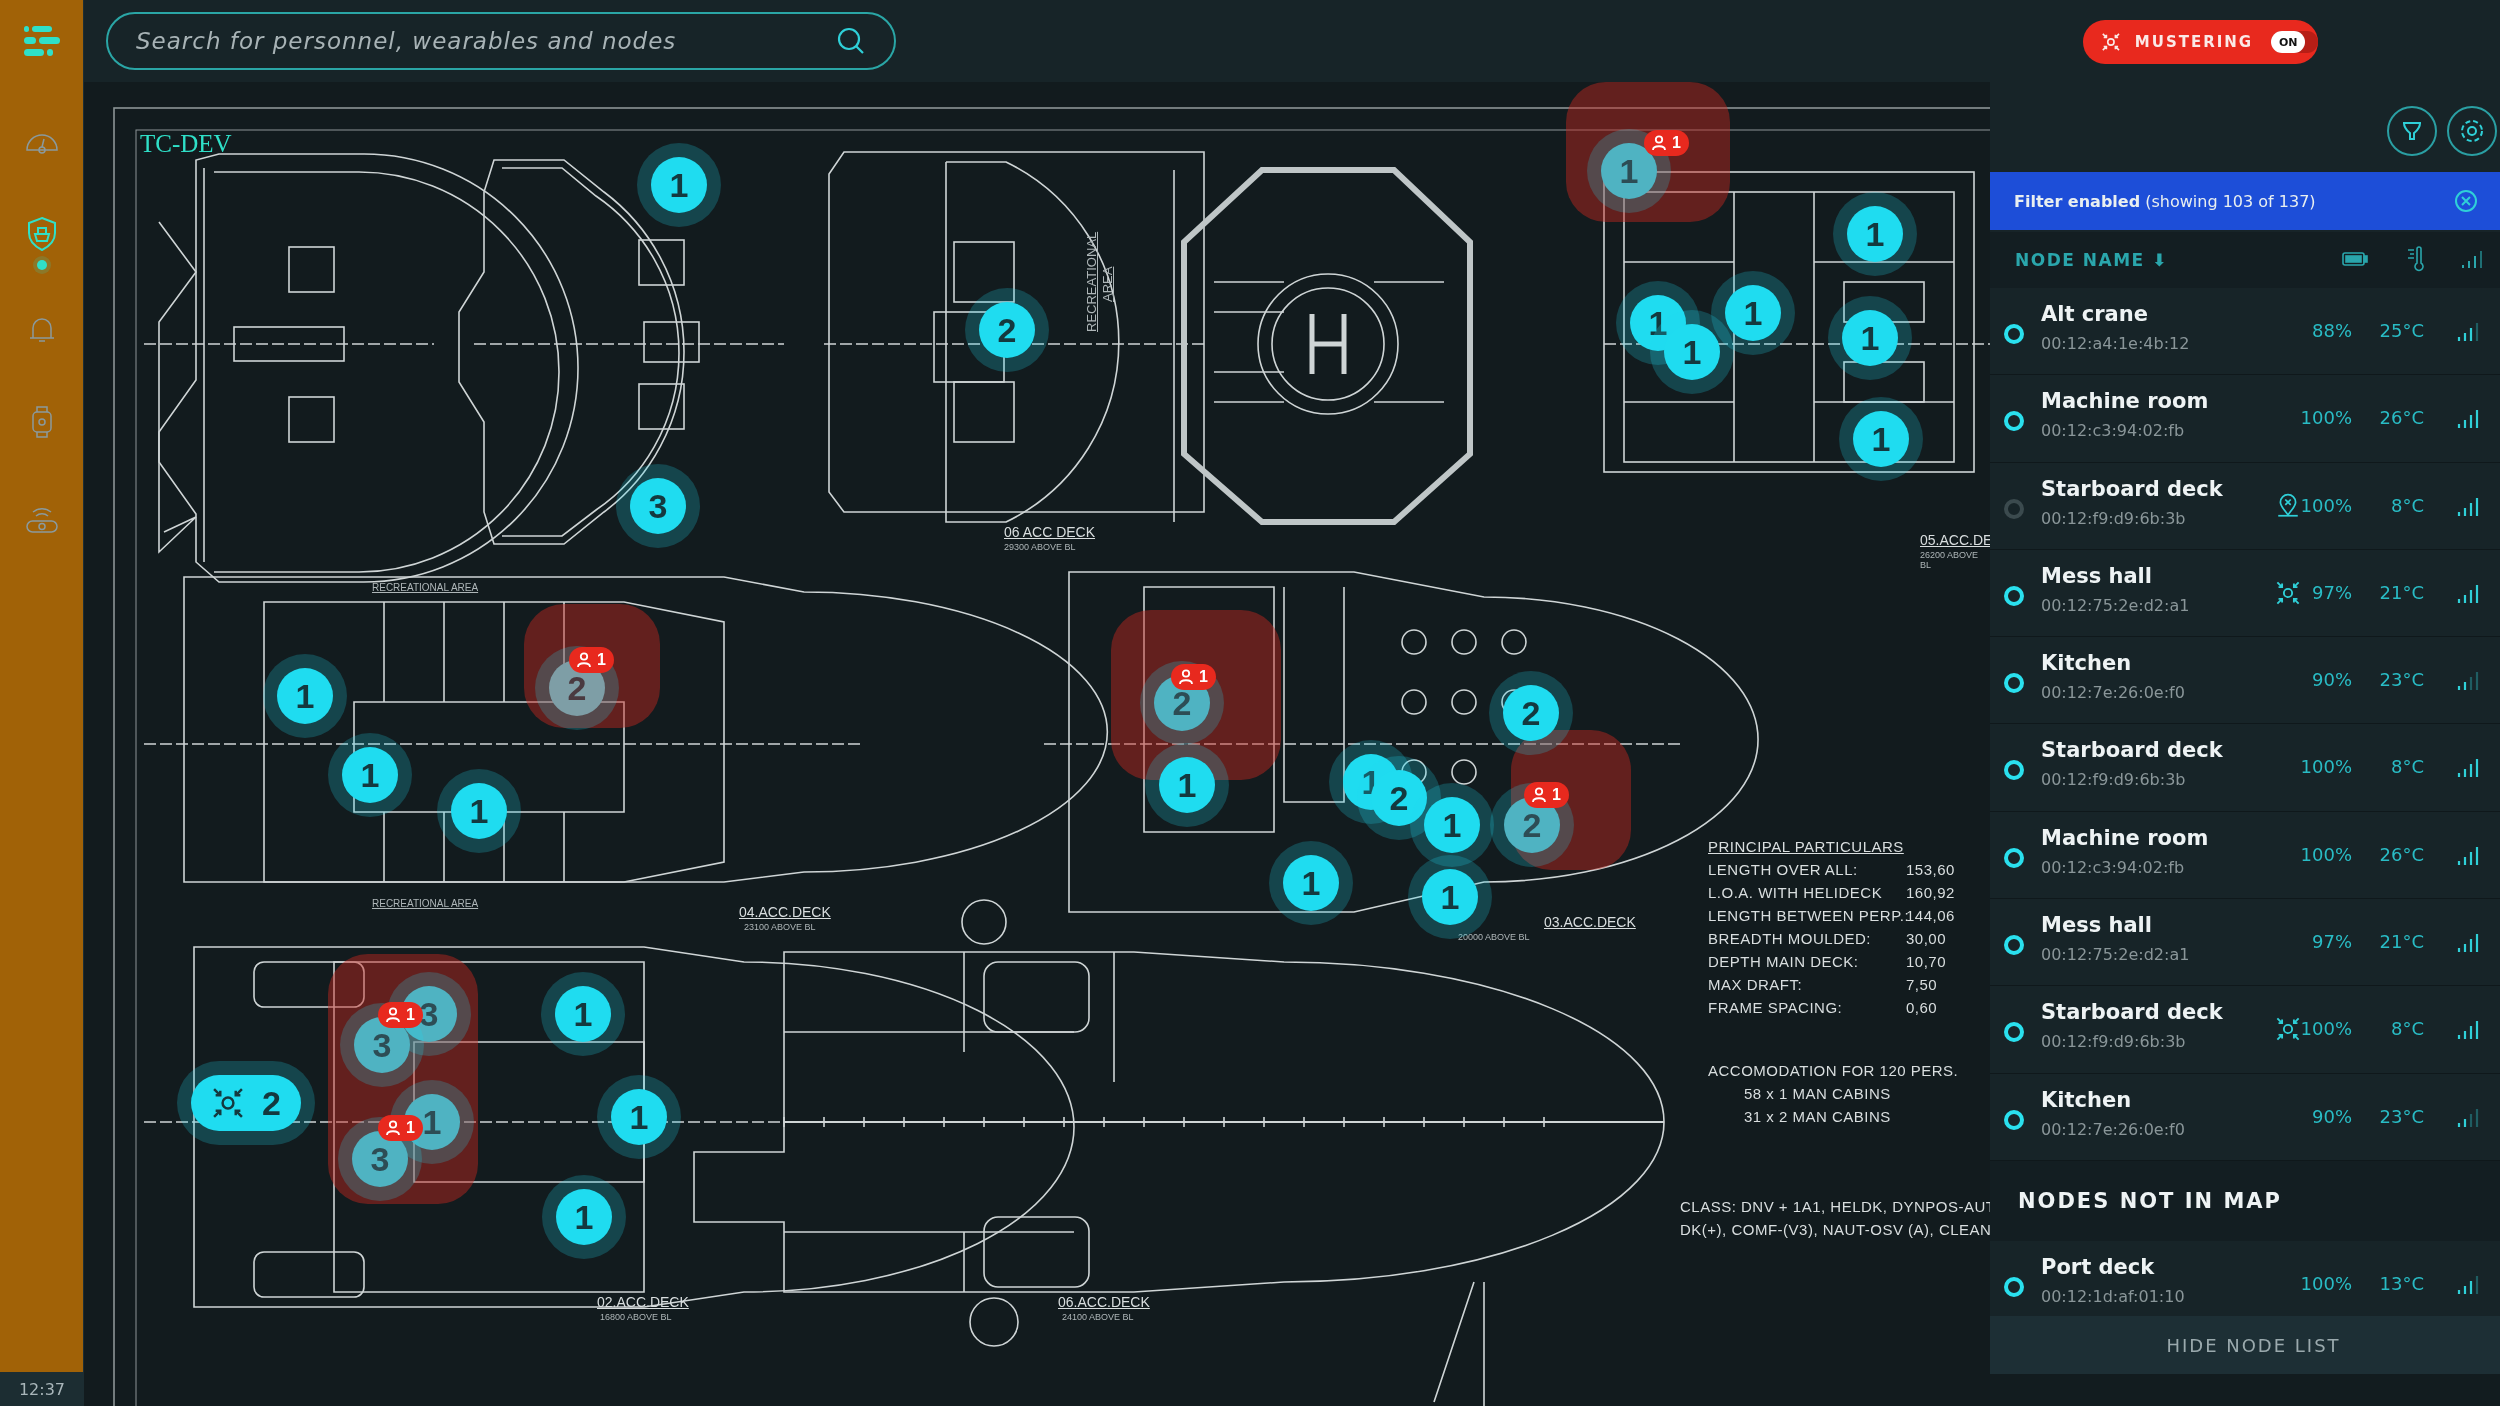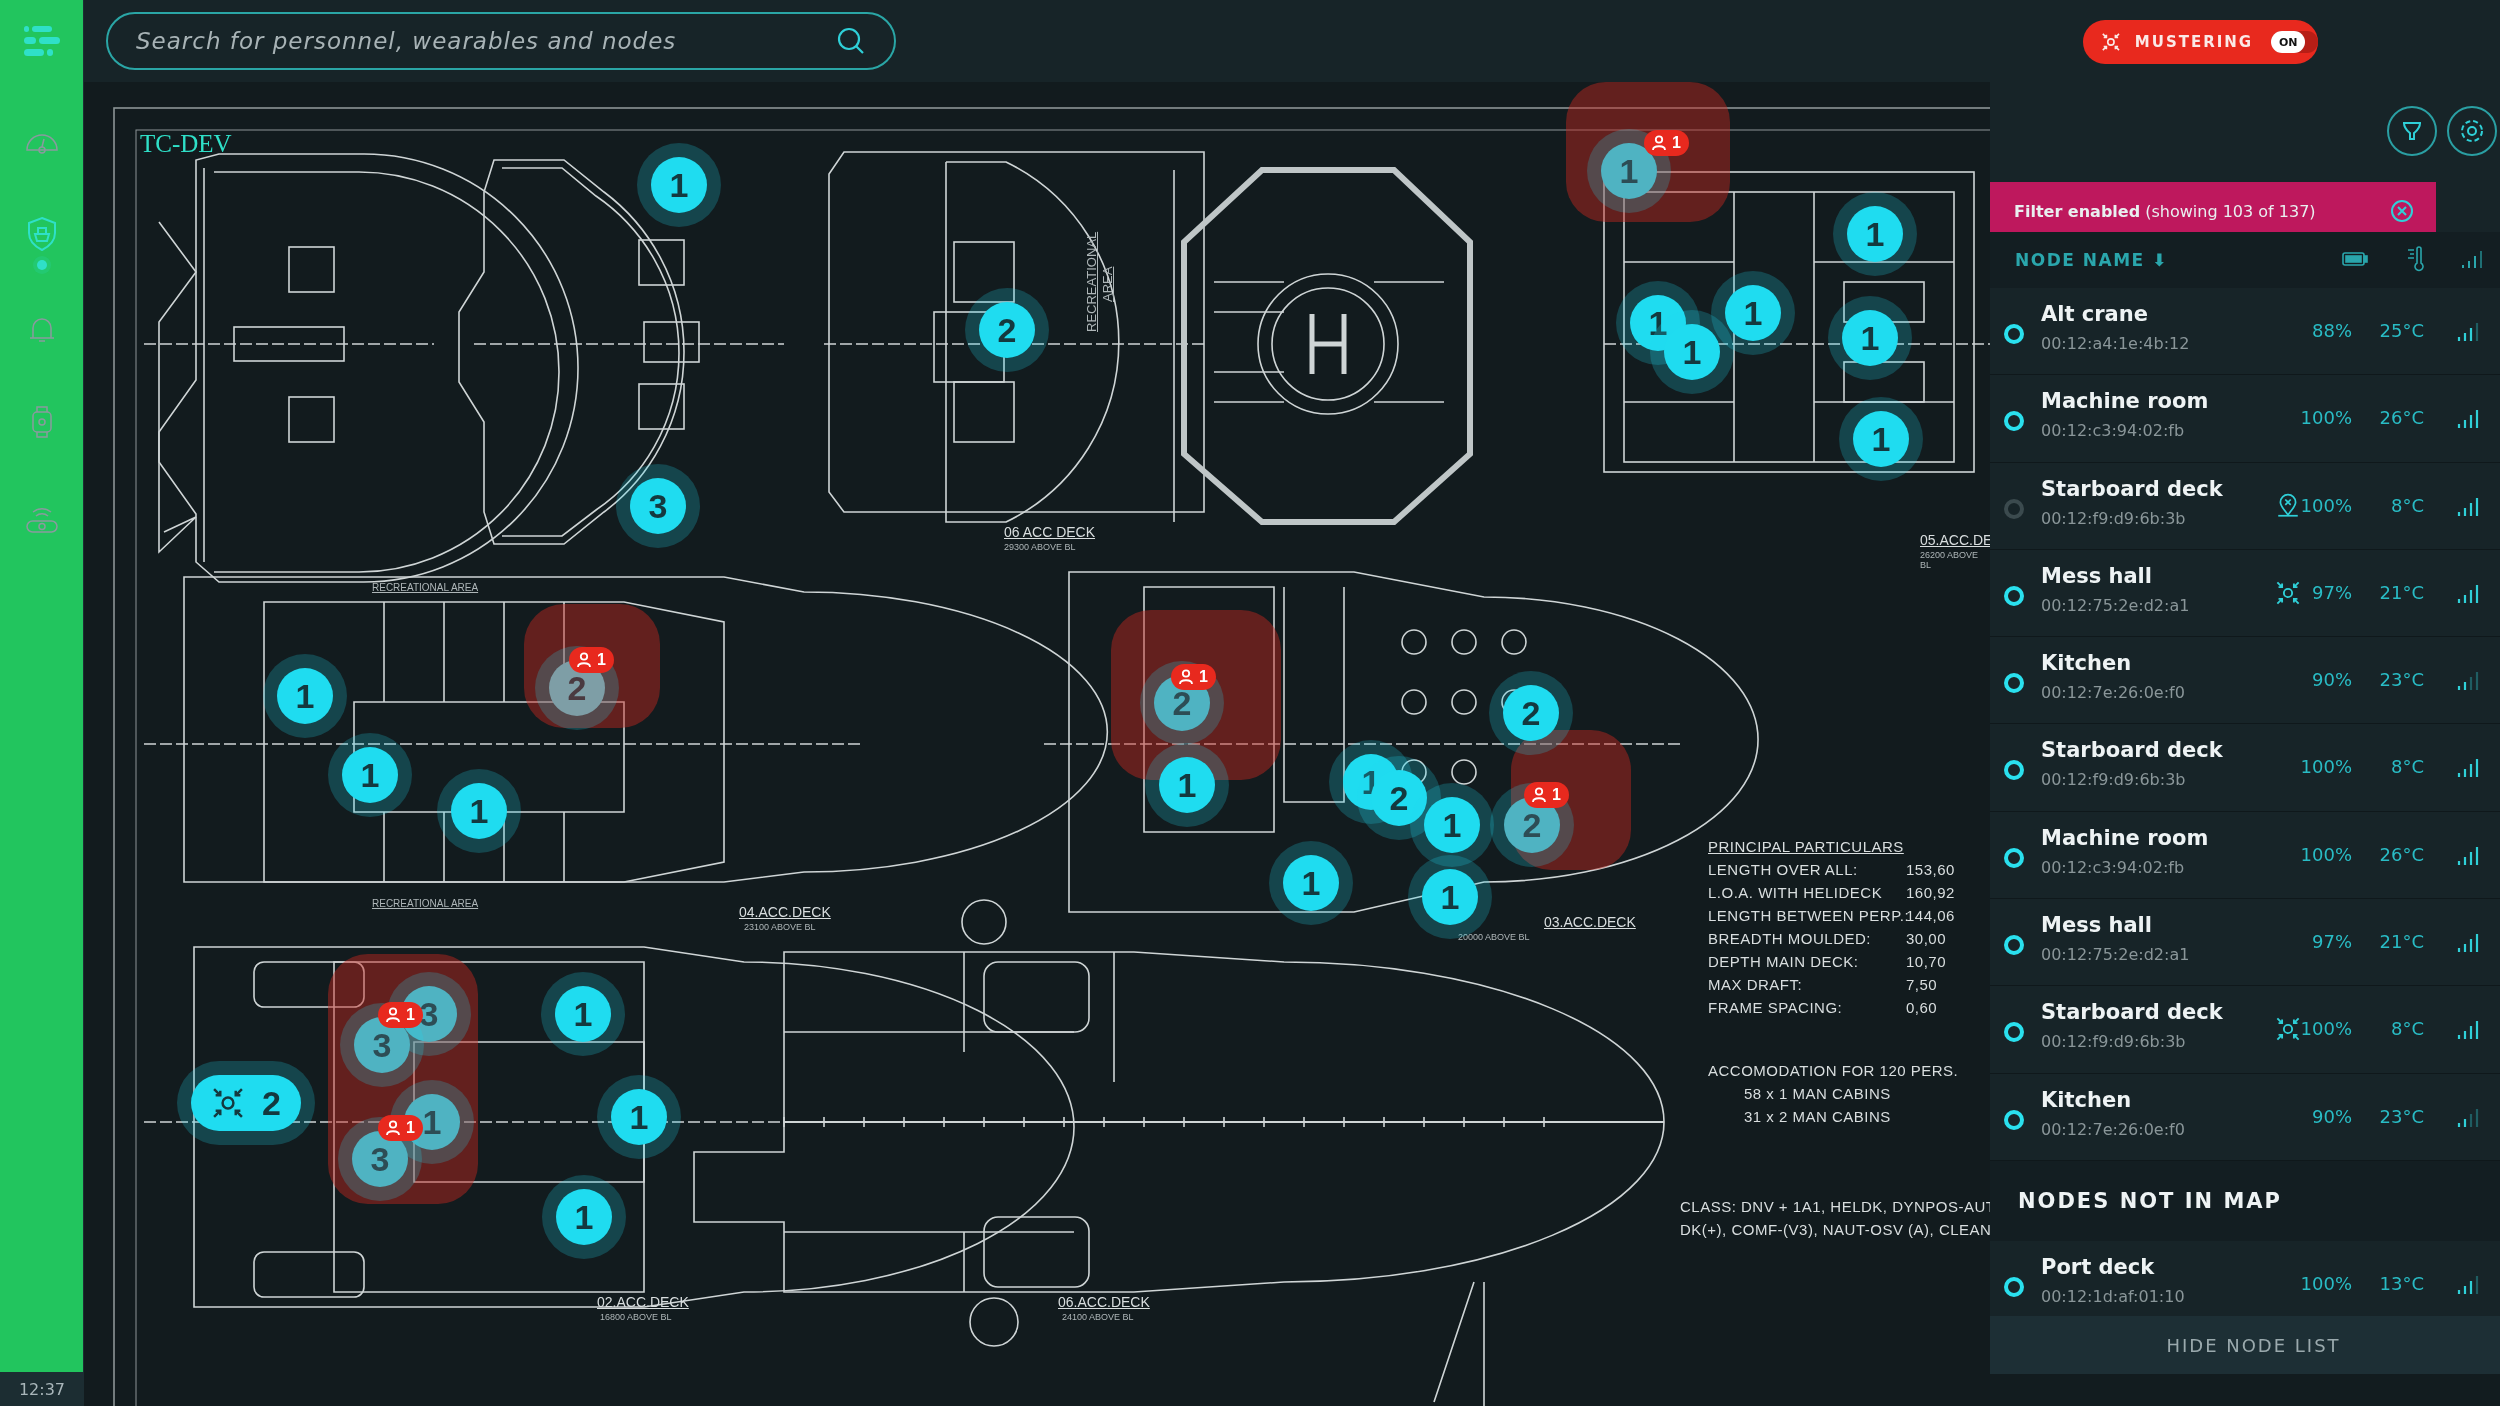--- a/index.html
+++ b/index.html
@@ -1,19 +1,19 @@
 <!DOCTYPE html>
 <html><head>
 <meta charset="utf-8">
 <style>
   * { box-sizing: border-box; margin: 0; padding: 0; }
   html, body { width: 2500px; height: 1406px; overflow: hidden; background: #121c1f; font-family: "DejaVu Sans", sans-serif; color: #e8eef0; }
 
   
-  .leftnav { position: absolute; left: 0; top: 0; width: 84px; height: 1406px; background: #22c55e; border-right: 1px solid #1e2e33; }
+  .leftnav { position: absolute; left: 0; top: 0; width: 84px; height: 1406px; background: #a16207; border-right: 1px solid #1e2e33; }
   .logo { position: absolute; left: 20px; top: 22px; width: 44px; height: 38px; }
   .nav-item { position: absolute; left: 22px; width: 40px; height: 40px; display: flex; align-items: center; justify-content: center; cursor: pointer; }
   .nav-dot { position: absolute; left: 37px; top: 260px; width: 10px; height: 10px; border-radius: 50%; background: #2fe0c8; box-shadow: 0 0 0 4px rgba(47,224,200,0.18); }
   .clock { position: absolute; left: 0; bottom: 0; width: 84px; height: 34px; background: #1c2d32; color: #a9b6ba; font-size: 16px; display: flex; align-items: center; justify-content: center; }
 
   
   .topbar { position: absolute; left: 84px; top: 0; width: 2416px; height: 82px; background: #172428; }
   .search { position: absolute; left: 22px; top: 12px; width: 790px; height: 58px; border: 2px solid #2aa6a6; border-radius: 29px; display: flex; align-items: center; padding: 0 28px; }
   .search input { flex: 1; background: transparent; border: none; outline: none; font-style: italic; font-size: 23px; letter-spacing: 1px; color: #a8b3b6; font-family: "DejaVu Sans", sans-serif; }
   .search input::placeholder { color: #a8b3b6; }
@@ -35,21 +35,21 @@
   .cad-text { position: absolute; color: #d9dedf; font-family: "Liberation Sans Narrow", "Liberation Sans", sans-serif; font-size: 15px; letter-spacing: 0.5px; white-space: pre; }
   .cad-label { position: absolute; color: #d9dedf; font-size: 15px; text-decoration: underline; font-family: "Liberation Sans", sans-serif; }
   .cad-sub { position: absolute; color: #aeb6b8; font-size: 9px; font-family: "Liberation Sans", sans-serif; }
 
   
   .panel { position: absolute; left: 1990px; top: 82px; width: 510px; height: 1290px; background: #172428; }
   .psearch { position: absolute; left: 0; top: 12px; width: 380px; height: 80px; display: flex; align-items: center; padding: 0 18px; border-right: 1px solid #24363b; }
   .psearch input { flex: 1; background: transparent; border: none; outline: none; font-style: italic; font-size: 17px; color: #7e8a8d; font-family: "DejaVu Sans", sans-serif; }
   .psearch input::placeholder { color: #6f7b7e; }
   .circle-btn { position: absolute; top: 24px; width: 50px; height: 50px; border-radius: 50%; border: 2px solid #2a9fa3; display: flex; align-items: center; justify-content: center; cursor: pointer; }
-  .filter-bar { position: absolute; left: 0; top: 100px; width: 446px; height: 58px; background: #be185d; display: flex; align-items: center; padding: 0 24px; font-size: 16px; color: #e9eff0; }
+  .filter-bar { position: absolute; left: 0; top: 90px; width: 510px; height: 58px; background: #1d4ed8; display: flex; align-items: center; padding: 0 24px; font-size: 16px; color: #e9eff0; }
   .filter-bar b { font-weight: bold; }
   .filter-close { position: absolute; right: 22px; top: 17px; width: 24px; height: 24px; cursor: pointer; }
   .list-head { position: absolute; left: 0; top: 150px; width: 510px; height: 56px; background: #131e22; display: flex; align-items: center; padding: 0 25px; }
   .list-head .nn { color: #2aa6ac; font-size: 17px; font-weight: bold; letter-spacing: 1.5px; cursor: pointer; }
   .hicon { position: absolute; top: 18px; }
   .rows { position: absolute; left: 0; top: 206px; width: 510px; }
   .row { position: relative; height: 87.3px; background: #172428; border-bottom: 1px solid #0f181b; cursor: pointer; }
   .row .status { position: absolute; left: 14px; top: 36px; width: 20px; height: 20px; border-radius: 50%; border: 4px solid #2ae0ee; }
   .row .status.off { border-color: #3b4a4e; }
   .row .name { position: absolute; left: 51px; top: 14px; font-size: 21px; font-weight: bold; color: #eef3f4; }

